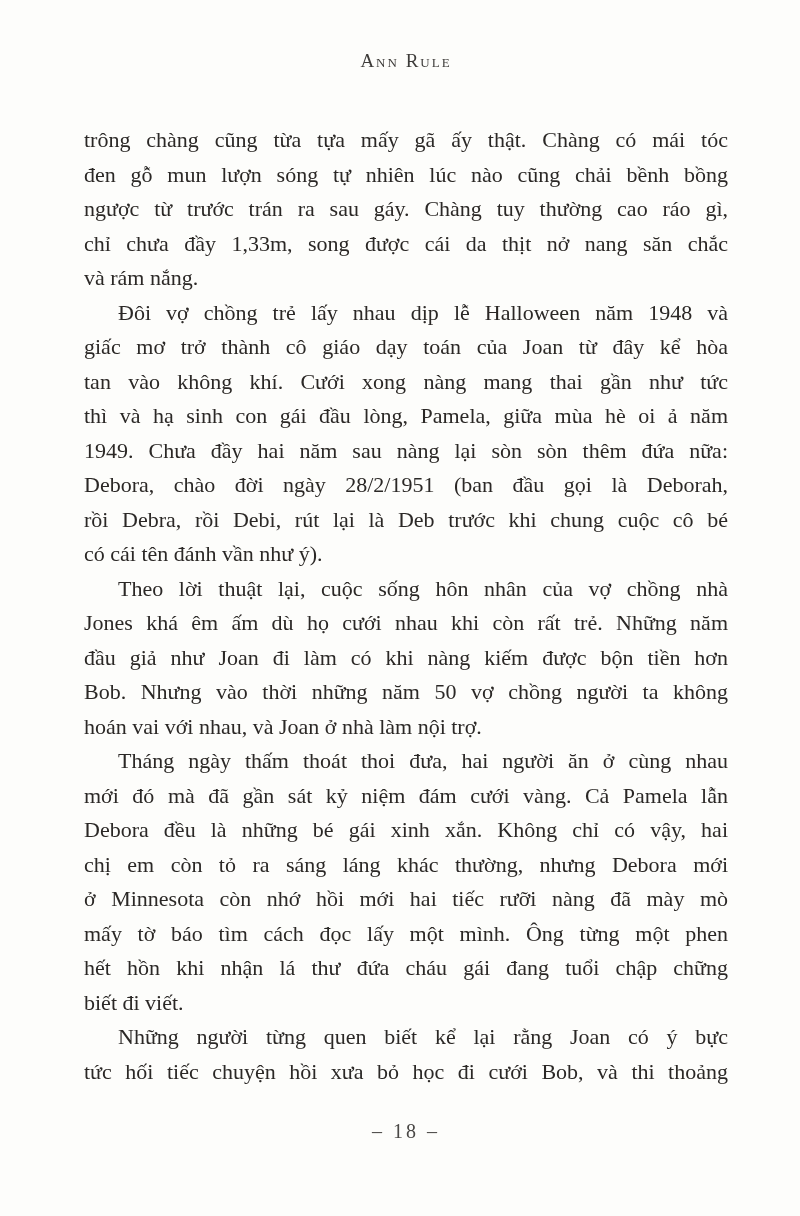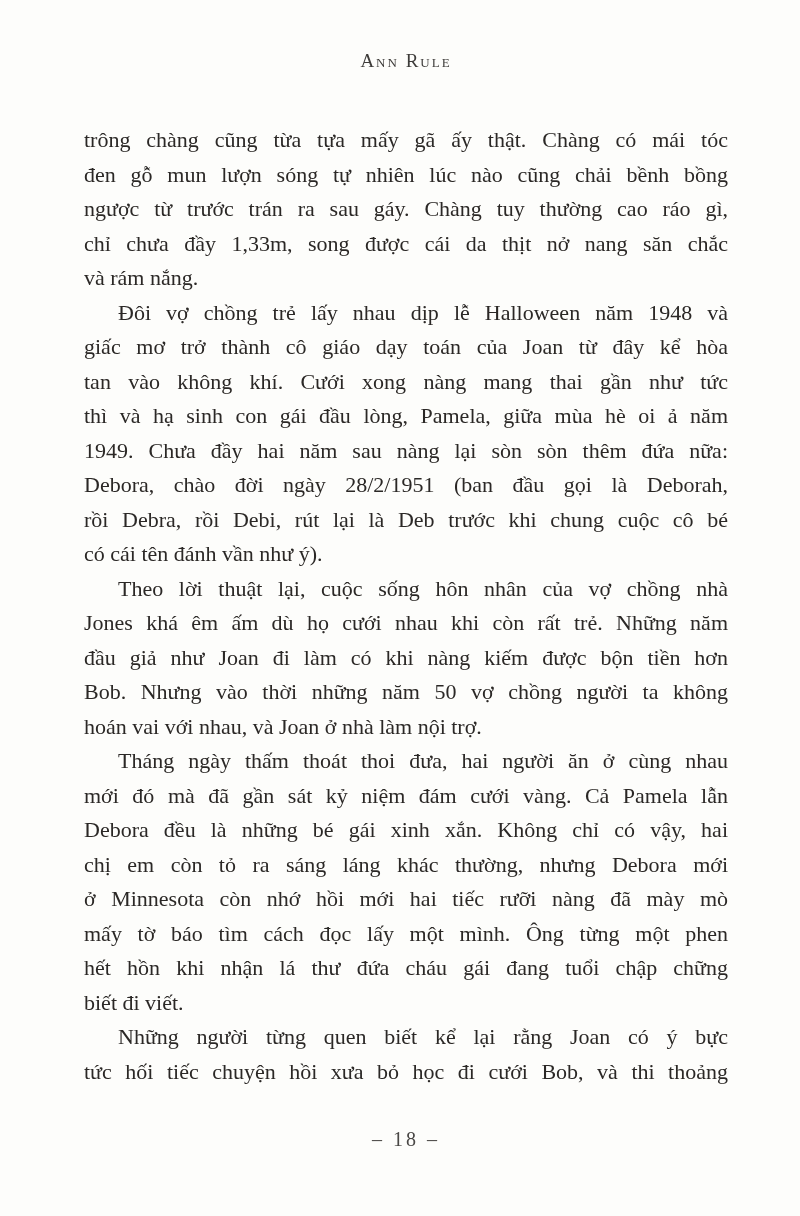--- a/index.html
+++ b/index.html
@@ -51,21 +51,20 @@
   }
   .page-number {
     position: absolute;
     top: 1120px;
     left: 84px;
     width: 644px;
     text-align: center;
     font-size: 20px;
     letter-spacing: 3px;
     color: #4a4846;
-    margin-top: 8px;
   }
 </style>
 </head>
 <body>
 
 <div class="page">
   <div class="running-header">Ann Rule</div>
 
   <div class="body-text">
       <div class="paragraph">

